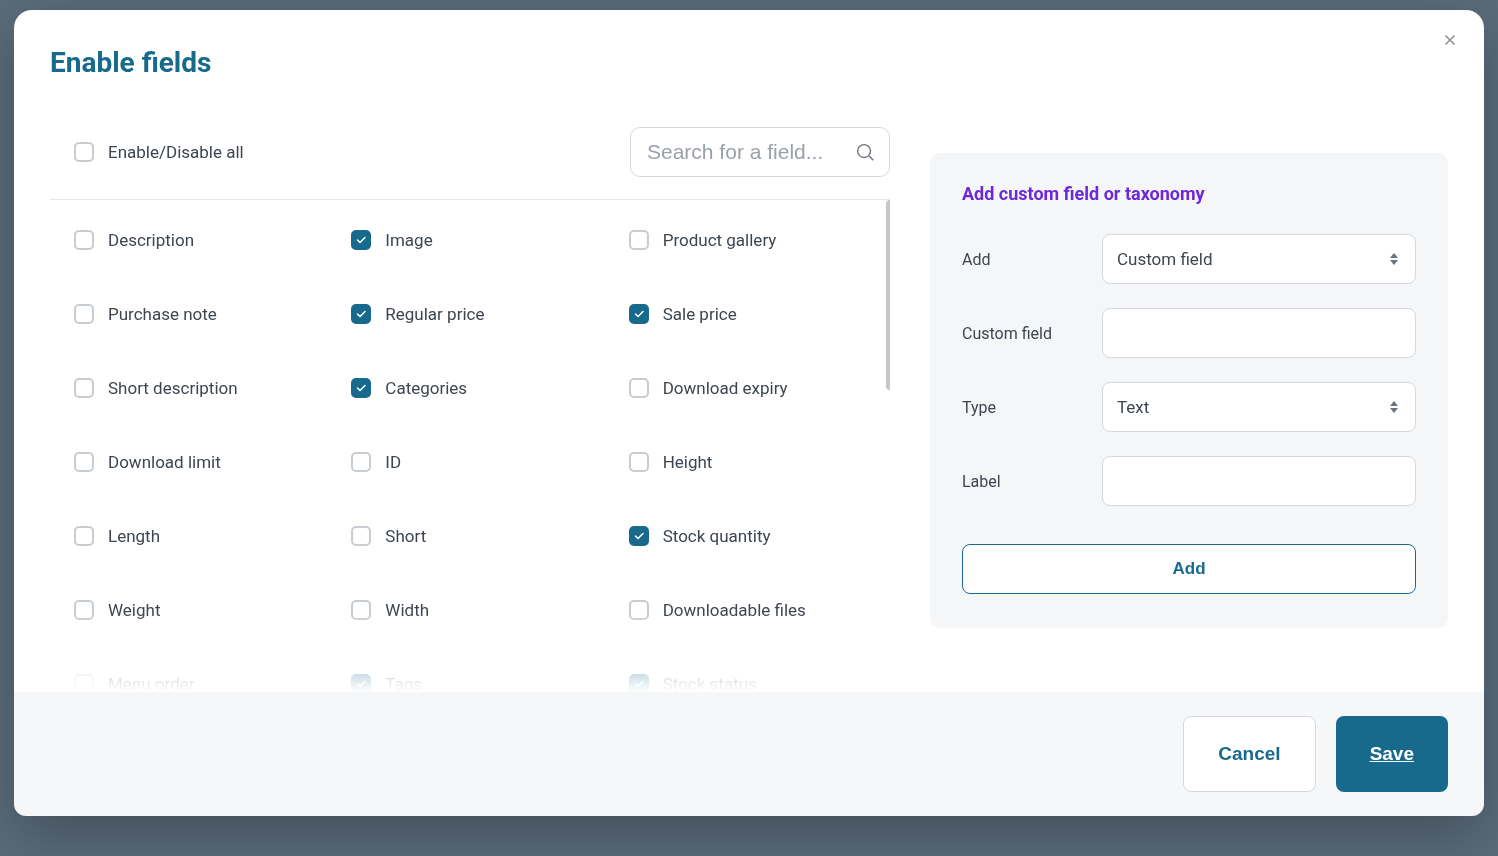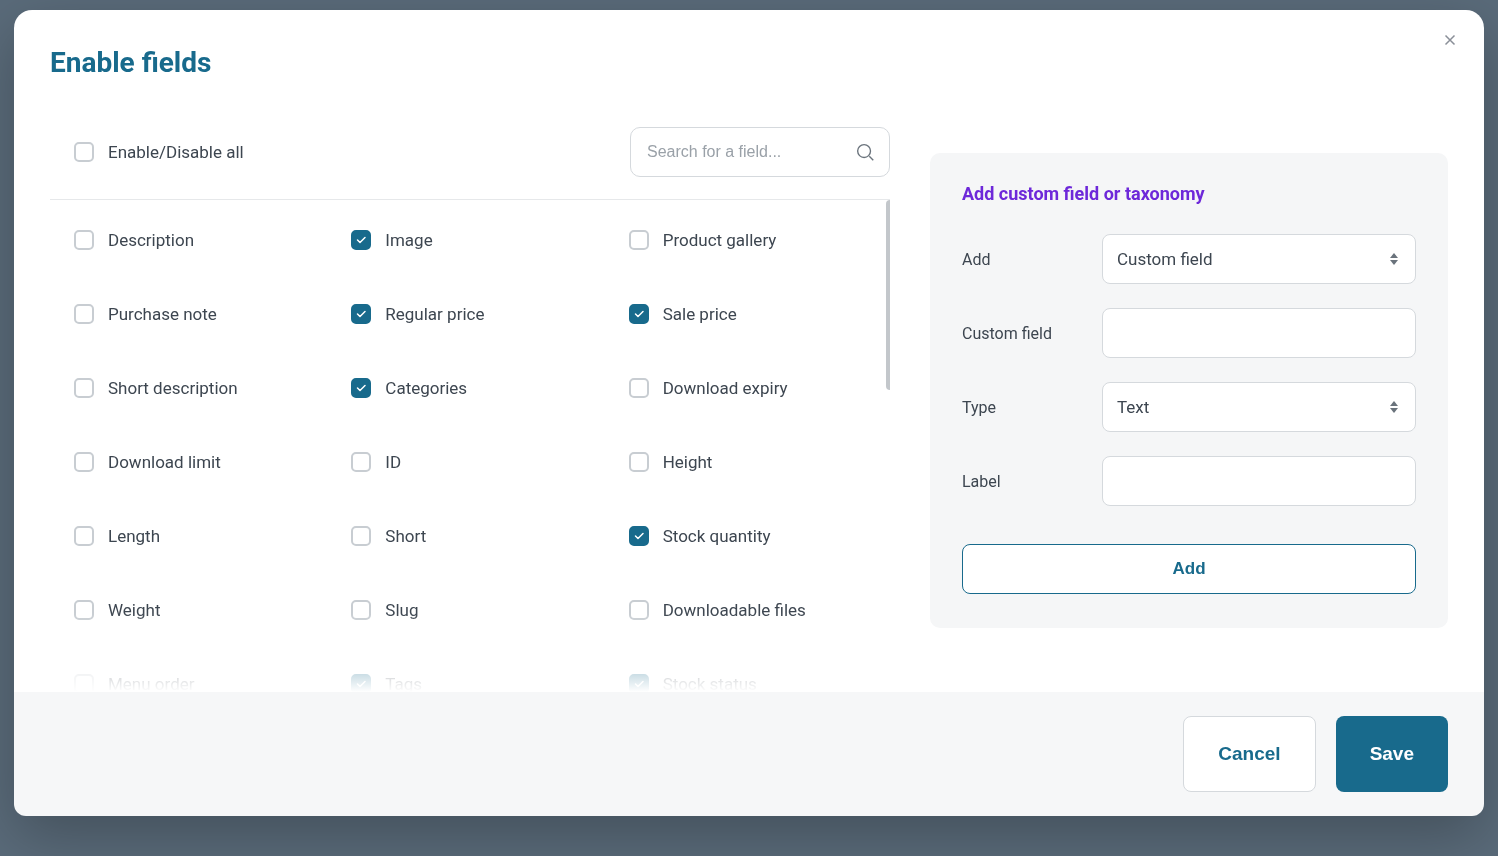--- a/index.html
+++ b/index.html
@@ -112,21 +112,21 @@
   .search-wrap {
     position: relative;
     width: 260px;
   }
   .search-input {
     width: 100%;
     height: 50px;
     border: 1px solid #d5d9dd;
     border-radius: 10px;
     padding: 0 48px 0 16px;
-    font-size: 16px;
+    font-size: 21px;
     color: #3d4650;
     outline: none;
   }
   .search-input::placeholder { color: #9aa1a8; }
   .search-icon {
     position: absolute;
     right: 12px;
     top: 50%;
     transform: translateY(-50%);
     color: #6a737c;
@@ -279,20 +279,21 @@
   }
   .btn-secondary {
     border: 1px solid #d5d9dd;
     background: #fff;
     color: #186a8c;
   }
   .btn-primary {
     border: none;
     background: #186a8c;
     color: #fff;
+    text-decoration: underline;
   }
 </style>
 </head>
 <body>
 
 <div class="modal">
 
   <div class="modal-close">
     <span>
       <svg viewBox="0 0 24 24">
@@ -402,21 +403,21 @@
                 </svg>
               </span>
               <span class="chk-label">Stock quantity</span>
             </div>
             <div class="field-item">
               <span class="chk"></span>
               <span class="chk-label">Weight</span>
             </div>
             <div class="field-item">
               <span class="chk"></span>
-              <span class="chk-label">Slug</span>
+              <span class="chk-label">Width</span>
             </div>
             <div class="field-item">
               <span class="chk"></span>
               <span class="chk-label">Downloadable files</span>
             </div>
             <div class="field-item">
               <span class="chk"></span>
               <span class="chk-label">Menu order</span>
             </div>
             <div class="field-item">

